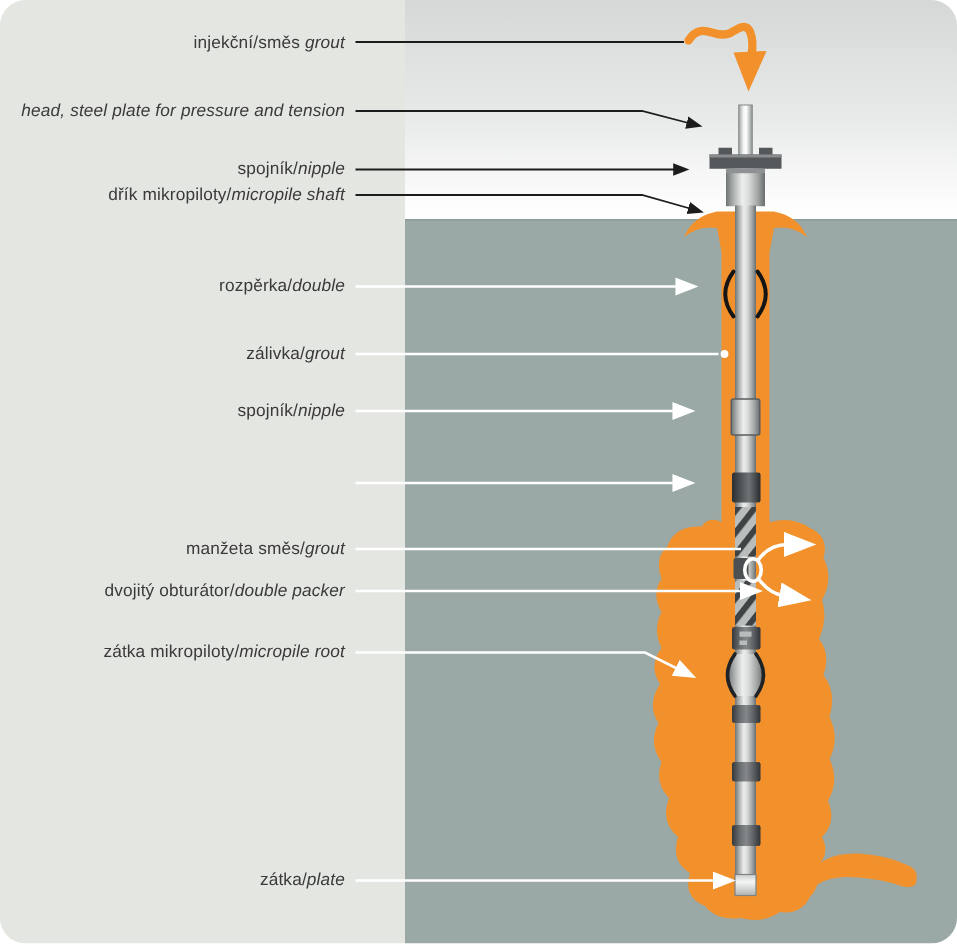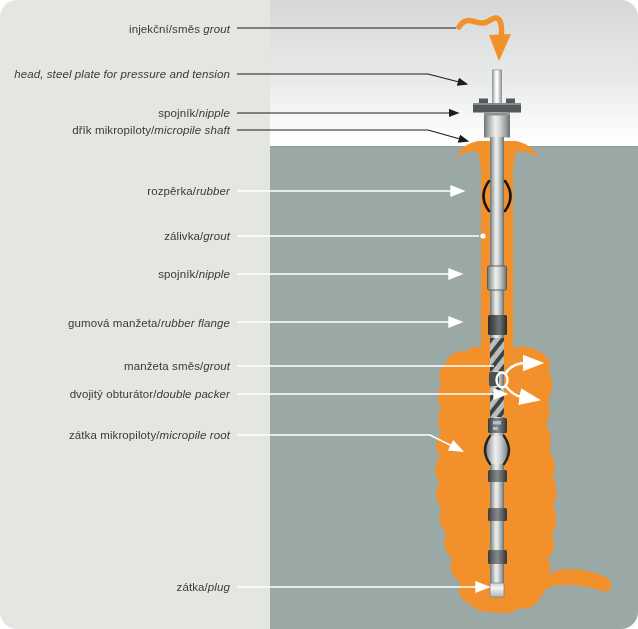--- a/index.html
+++ b/index.html
@@ -177,29 +177,28 @@
   </svg>
 
   <div class="label" style="top:22px"><span class="cz">injekční/směs </span><span class="en">grout</span></div>
 
   <div class="label two-line" style="top:67px"><span class="en">head, steel plate for pressure and tension</span></div>
 
   <div class="label" style="top:106px"><span class="cz">spojník/</span><span class="en">nipple</span></div>
 
   <div class="label" style="top:123px"><span class="cz">dřík mikropiloty/</span><span class="en">micropile shaft</span></div>
 
-  <div class="label" style="top:184px"><span class="cz">rozpěrka/</span><span class="en">rubber</span></div>
+  <div class="label" style="top:184px"><span class="cz">rozpěrka/</span><span class="en">double</span></div>
 
   <div class="label" style="top:229px"><span class="cz">zálivka/</span><span class="en">grout</span></div>
 
   <div class="label" style="top:267px"><span class="cz">spojník/</span><span class="en">nipple</span></div>
 
-  <div class="label" style="top:316px"><span class="cz">gumová manžeta/</span><span class="en">rubber flange</span></div>
 
   <div class="label" style="top:359px"><span class="cz">manžeta směs/</span><span class="en">grout</span></div>
 
   <div class="label" style="top:387px"><span class="cz">dvojitý obturátor/</span><span class="en">double packer</span></div>
 
   <div class="label" style="top:428px"><span class="cz">zátka mikropiloty/</span><span class="en">micropile root</span></div>
 
-  <div class="label" style="top:580px"><span class="cz">zátka/</span><span class="en">plug</span></div>
+  <div class="label" style="top:580px"><span class="cz">zátka/</span><span class="en">plate</span></div>
 
 </div>
 
 </body></html>

